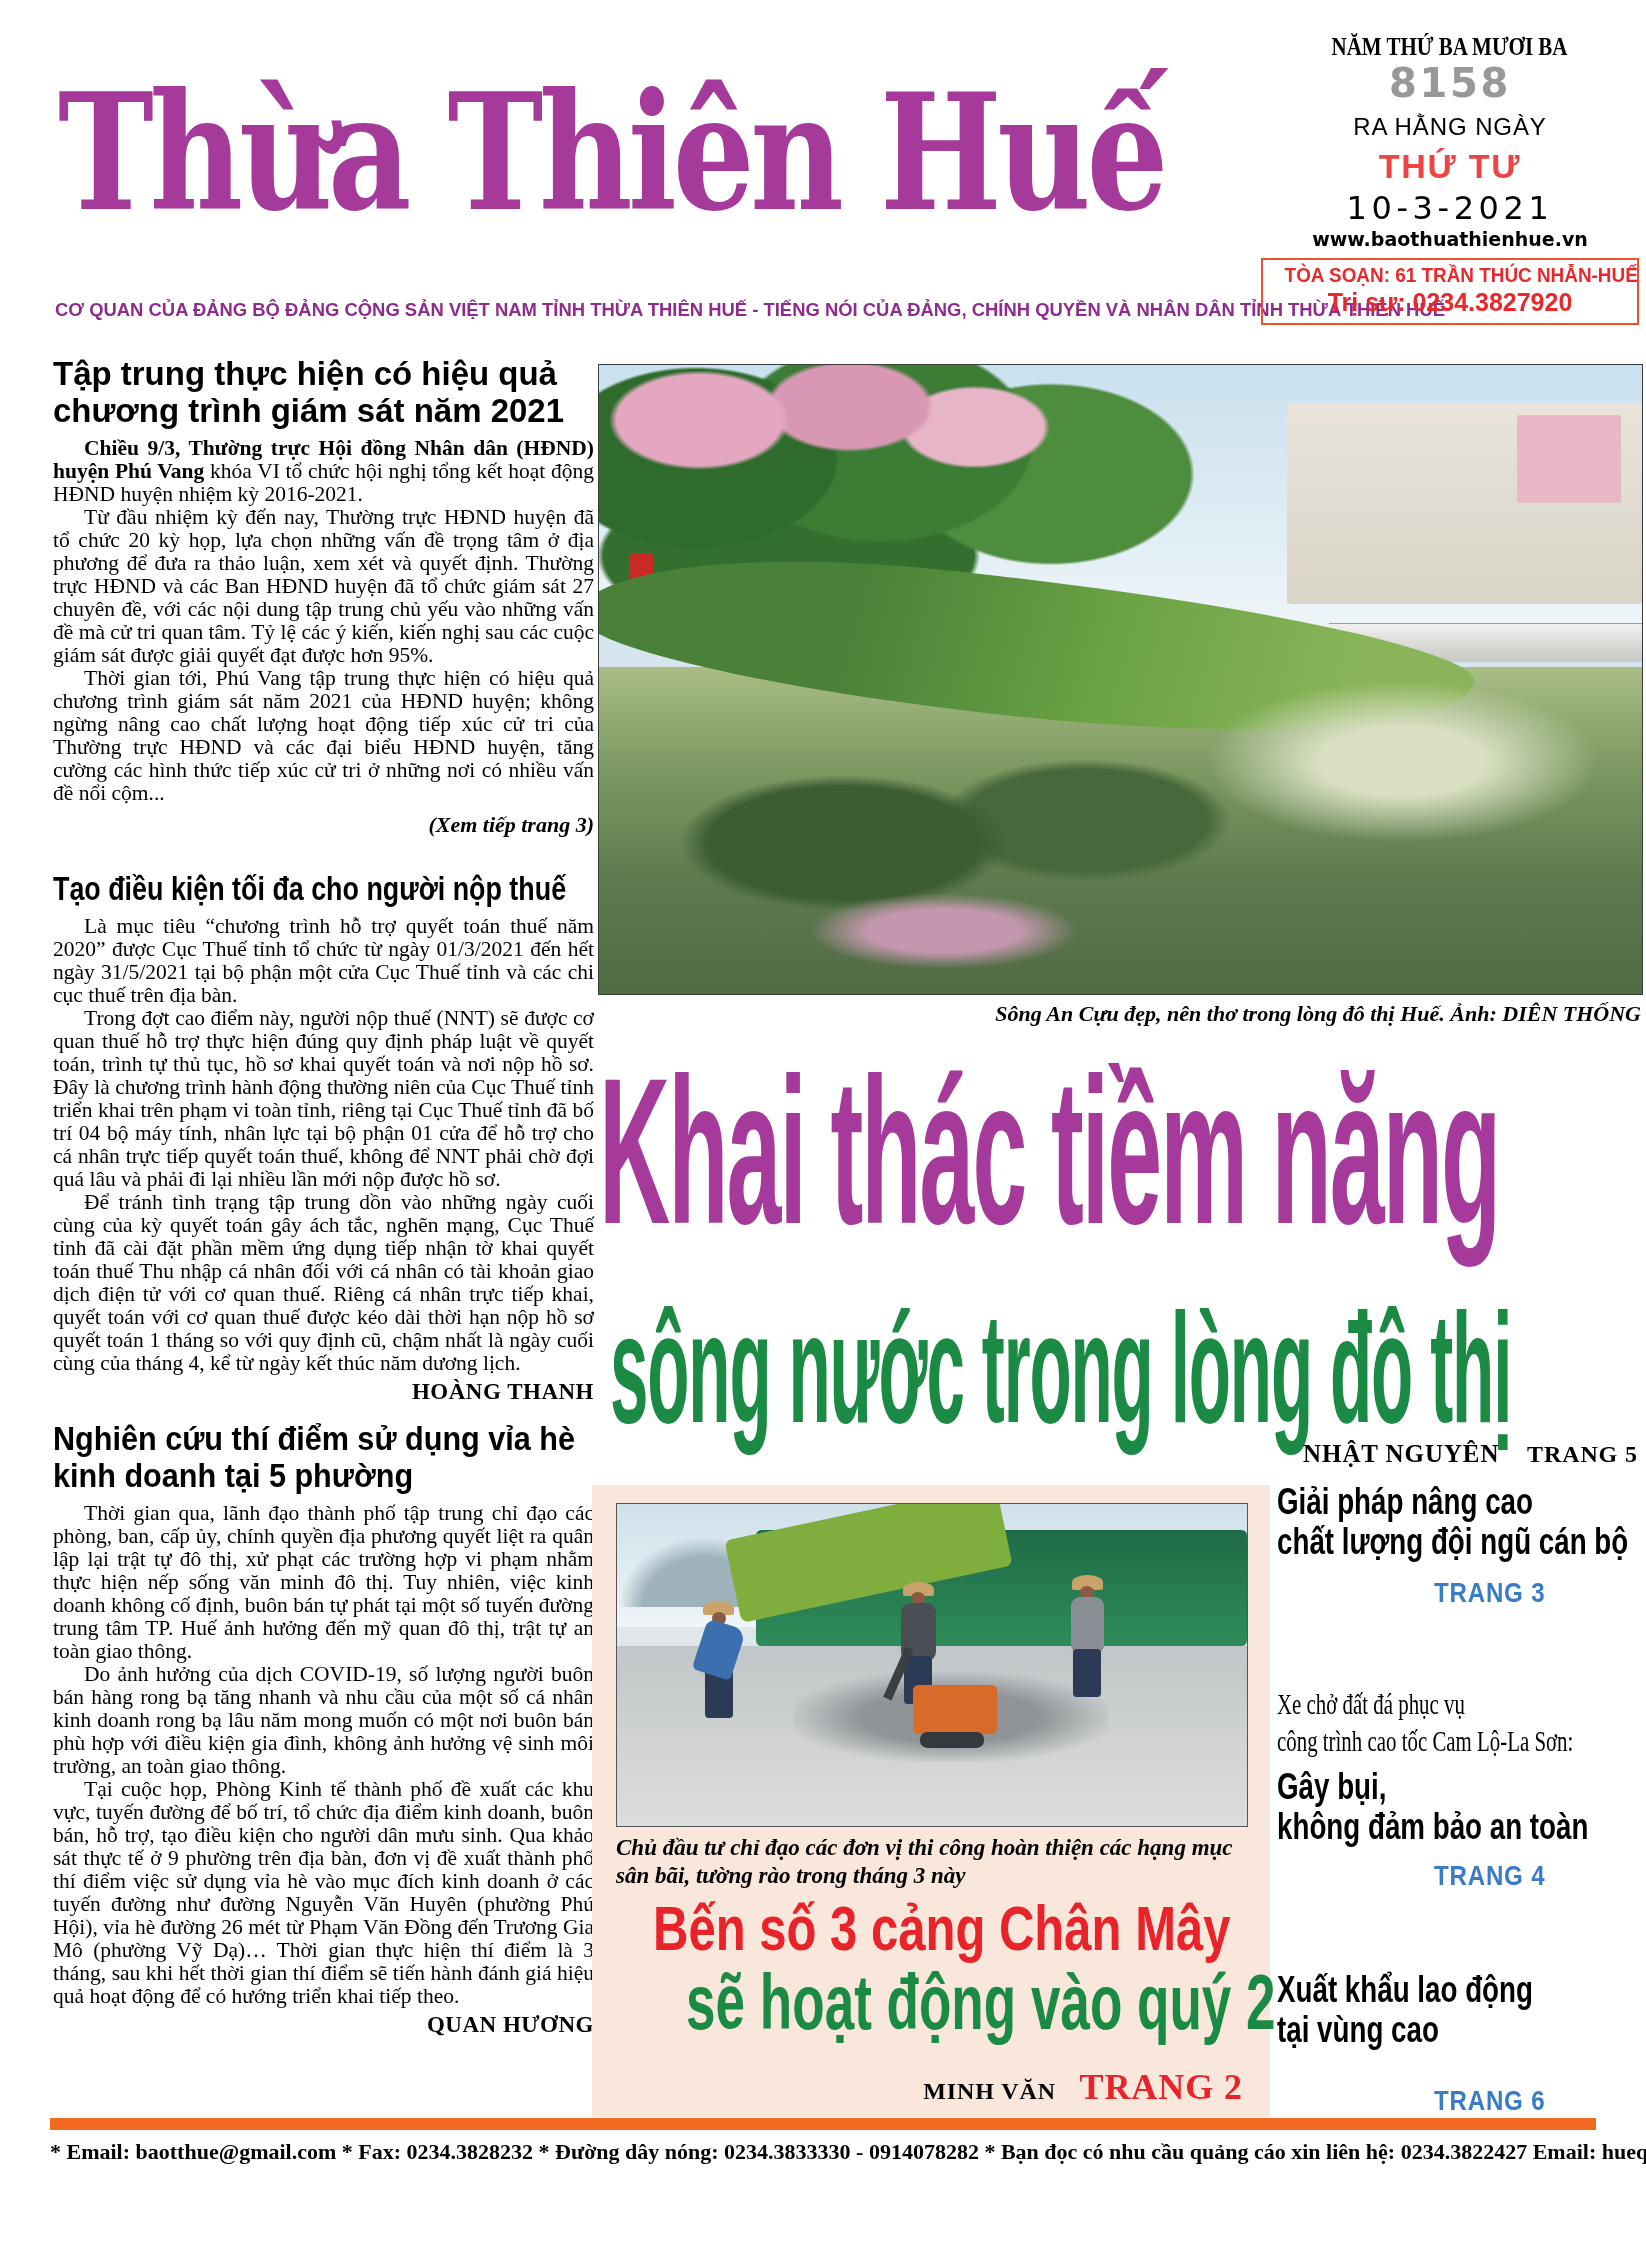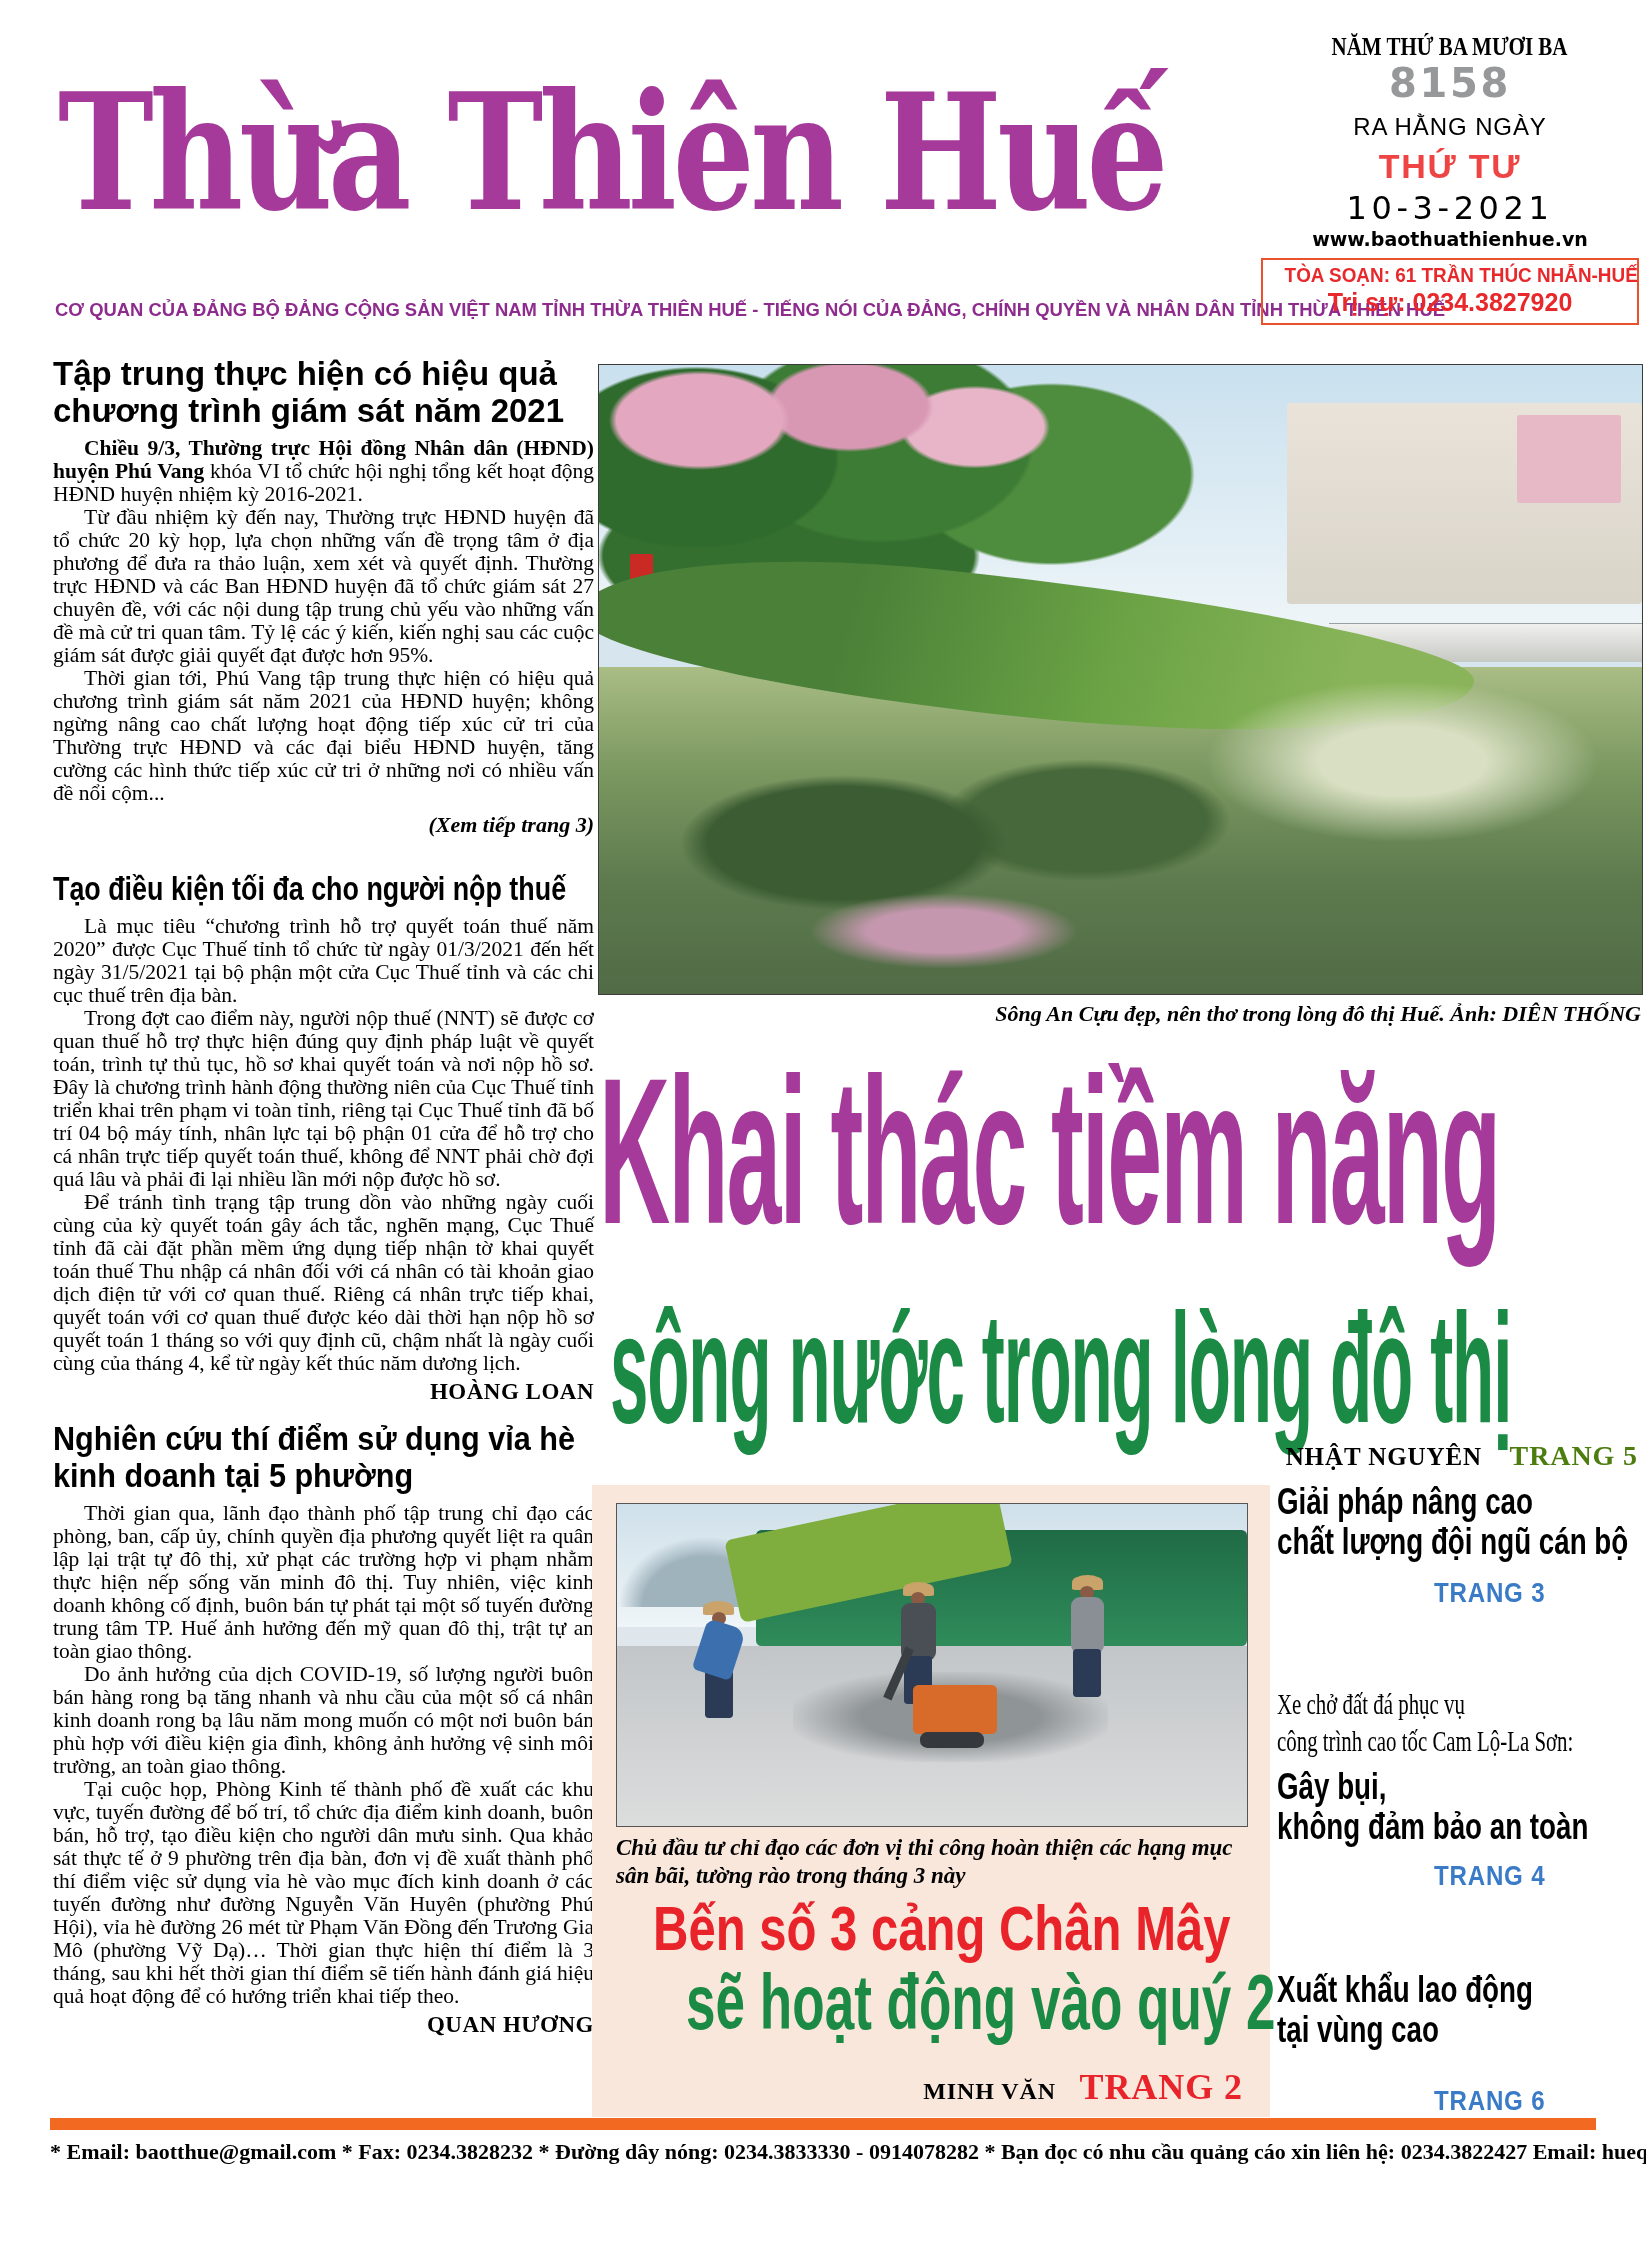--- a/index.html
+++ b/index.html
@@ -74,21 +74,21 @@
     font-style:italic;font-weight:bold;font-size:22px;}
 
   .lead-h1{position:absolute;left:599px;top:1047px;font-family:"Liberation Sans",sans-serif;
     font-weight:bold;font-size:137px;line-height:137px;color:#A53A9B;white-space:nowrap;
     letter-spacing:-2.7px;transform:scale(0.72,1.52);transform-origin:left top;}
   .lead-h2{position:absolute;left:610px;top:1290px;font-family:"Liberation Sans",sans-serif;
     font-weight:bold;font-size:108px;line-height:108px;color:#1B8A44;white-space:nowrap;
     letter-spacing:-1.8px;transform:scale(0.64,1.45);transform-origin:left top;}
   .lead-byline{position:absolute;left:598px;top:1440px;width:1040px;text-align:right;}
   .lead-byline .author{font-weight:bold;font-size:25px;letter-spacing:0.9px;}
-  .lead-byline .pageref{font-weight:bold;font-size:28px;color:#4d7c0f;margin-left:24px;letter-spacing:0.9px;}
+  .lead-byline .pageref{font-weight:bold;font-size:24px;color:#000000;margin-left:24px;letter-spacing:0.9px;}
 
   
   .port-box{position:absolute;left:592px;top:1485px;width:678px;height:632px;background:#FAE7DC;}
   .photo2{position:absolute;left:24px;top:18.3px;width:630px;height:322px;border:0.9px solid #555;
     overflow:hidden;background:#dfe7ec;}
   .p2-sky{position:absolute;left:0;top:0;width:100%;height:38%;background:linear-gradient(#cfe0ea,#eff5f8);}
   .p2-mountain{position:absolute;left:0;top:10%;width:28%;height:22%;
     background:radial-gradient(ellipse at 50% 100%,#9fb3bd 50%,rgba(159,179,189,0)70%);}
   .p2-plant{position:absolute;left:22%;right:0;top:8%;height:36%;
     background:linear-gradient(#1f6b46,#2f8c5a);border-radius:5.5px;}
@@ -169,21 +169,21 @@
     <div class="xemtiep">(Xem tiếp trang 3)</div>
   </div>
 
   <div class="article" style="top:870px;">
     <div class="art-head" style="transform:scaleX(0.79);">Tạo điều kiện tối đa cho người nộp thuế</div>
     <div class="art-body">
       <p>Là mục tiêu “chương trình hỗ trợ quyết toán thuế năm 2020” được Cục Thuế tỉnh tổ chức từ ngày 01/3/2021 đến hết ngày 31/5/2021 tại bộ phận một cửa Cục Thuế tỉnh và các chi cục thuế trên địa bàn.</p>
       <p>Trong đợt cao điểm này, người nộp thuế (NNT) sẽ được cơ quan thuế hỗ trợ thực hiện đúng quy định pháp luật về quyết toán, trình tự thủ tục, hồ sơ khai quyết toán và nơi nộp hồ sơ. Đây là chương trình hành động thường niên của Cục Thuế tỉnh triển khai trên phạm vi toàn tỉnh, riêng tại Cục Thuế tỉnh đã bố trí 04 bộ máy tính, nhân lực tại bộ phận 01 cửa để hỗ trợ cho cá nhân trực tiếp quyết toán thuế, không để NNT phải chờ đợi quá lâu và phải đi lại nhiều lần mới nộp được hồ sơ.</p>
       <p>Để tránh tình trạng tập trung dồn vào những ngày cuối cùng của kỳ quyết toán gây ách tắc, nghẽn mạng, Cục Thuế tỉnh đã cài đặt phần mềm ứng dụng tiếp nhận tờ khai quyết toán thuế Thu nhập cá nhân đối với cá nhân có tài khoản giao dịch điện tử với cơ quan thuế. Riêng cá nhân trực tiếp khai, quyết toán với cơ quan thuế được kéo dài thời hạn nộp hồ sơ quyết toán 1 tháng so với quy định cũ, chậm nhất là ngày cuối cùng của tháng 4, kể từ ngày kết thúc năm dương lịch.</p>
     </div>
-    <div class="byline">HOÀNG LOAN</div>
+    <div class="byline">HOÀNG THANH</div>
   </div>
 
   <div class="article" style="top:1420px;">
     <div class="art-head" style="transform:scaleX(0.90);">Nghiên cứu thí điểm sử dụng vỉa hè
 kinh doanh tại 5 phường</div>
     <div class="art-body">
       <p>Thời gian qua, lãnh đạo thành phố tập trung chỉ đạo các phòng, ban, cấp ủy, chính quyền địa phương quyết liệt ra quân lập lại trật tự đô thị, xử phạt các trường hợp vi phạm nhằm thực hiện nếp sống văn minh đô thị. Tuy nhiên, việc kinh doanh không cố định, buôn bán tự phát tại một số tuyến đường trung tâm TP. Huế ảnh hưởng đến mỹ quan đô thị, trật tự an toàn giao thông.</p>
       <p>Do ảnh hưởng của dịch COVID-19, số lượng người buôn bán hàng rong bạ tăng nhanh và nhu cầu của một số cá nhân kinh doanh rong bạ lâu năm mong muốn có một nơi buôn bán phù hợp với điều kiện gia đình, không ảnh hưởng vệ sinh môi trường, an toàn giao thông.</p>
       <p>Tại cuộc họp, Phòng Kinh tế thành phố đề xuất các khu vực, tuyến đường để bố trí, tổ chức địa điểm kinh doanh, buôn bán, hỗ trợ, tạo điều kiện cho người dân mưu sinh. Qua khảo sát thực tế ở 9 phường trên địa bàn, đơn vị đề xuất thành phố thí điểm việc sử dụng vỉa hè vào mục đích kinh doanh ở các tuyến đường như đường Nguyễn Văn Huyên (phường Phú Hội), vỉa hè đường 26 mét từ Phạm Văn Đồng đến Trương Gia Mô (phường Vỹ Dạ)… Thời gian thực hiện thí điểm là 3 tháng, sau khi hết thời gian thí điểm sẽ tiến hành đánh giá hiệu quả hoạt động để có hướng triển khai tiếp theo.</p>
     </div>

